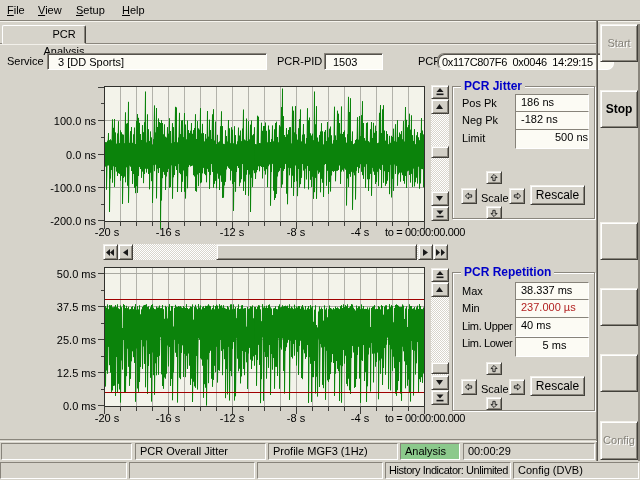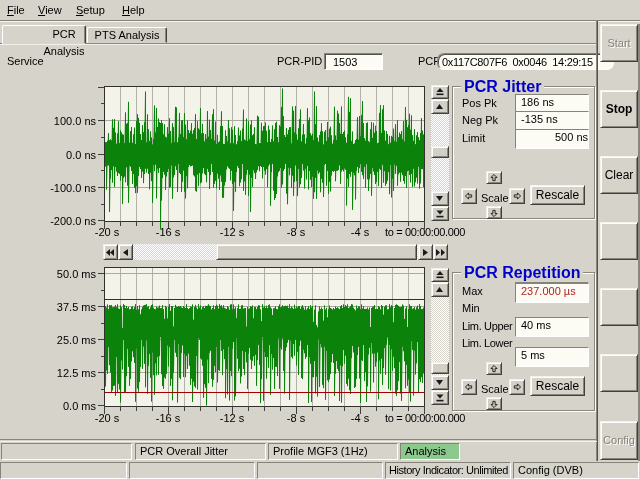--- a/index.html
+++ b/index.html
@@ -13,21 +13,21 @@
   border-color:#f4f2ec #42403a #42403a #f4f2ec;
   box-shadow:inset 1px 1px 0 #fff, inset -1px -1px 0 #8a867d;
   text-align:center; }
 .sbtn { position:absolute; background:#d2cfc6; border:1px solid;
   border-color:#f0eee8 #42403a #42403a #f0eee8;
   box-shadow:inset 1px 1px 0 #fff, inset -1px -1px 0 #8a867d;
   display:flex; align-items:center; justify-content:center; }
 .track { position:absolute; background:conic-gradient(#fff 25%, #d8d5cc 0 50%, #fff 0 75%, #d8d5cc 0) 0 0/2px 2px; }
 .gpanel { position:absolute; border:1px solid #8a867d; box-shadow:1px 1px 0 #fff, inset 1px 1px 0 #fff; }
 .gtitle { position:absolute; top:-8px; left:8px; background:#d6d3ca; padding:0 3px;
-  color:#0000c8; font-weight:bold; font-size:16px; line-height:15px; }
+  color:#0000c8; font-weight:bold; font-size:12px; line-height:15px; }
 .glabel { position:absolute; line-height:14px; }
 .gfield { position:absolute; left:62px; width:74px; height:20px; background:#fcfbf4;
   border:1px solid; border-color:#87837a #fff #fff #87837a;
   line-height:14px; padding-left:5px; }
 .spanel { position:absolute; height:17px; border:1px solid; border-color:#87837a #fff #fff #87837a;
   line-height:14px; padding-left:4px; background:#d6d3ca; white-space:nowrap; }
 .dis { color:#85827a; text-shadow:1px 1px 0 #fff; }
 .mi { position:absolute; top:4px; }
 .mi u { text-decoration:underline; }
 </style></head>
@@ -36,28 +36,26 @@
 
 <div class="mi" style="left:7px"><u>F</u>ile</div>
 <div class="mi" style="left:38px"><u>V</u>iew</div>
 <div class="mi" style="left:76px"><u>S</u>etup</div>
 <div class="mi" style="left:122px"><u>H</u>elp</div>
 <div class="abs" style="left:0;top:20px;width:640px;height:1px;background:#87837a"></div>
 <div class="abs" style="left:0;top:21px;width:640px;height:1px;background:#f6f4ee"></div>
 
 <div class="abs" style="left:0;top:43px;width:597px;height:1px;background:#8a867d"></div>
 <div class="abs" style="left:0;top:44px;width:597px;height:1px;background:#f2f0ea"></div>
-<div class="abs" style="left:87px;top:27px;width:80px;height:16px;background:#d2cfc6;
-  border:1px solid; border-color:#fff #42403a #d6d3ca #fff; box-shadow:inset -1px 0 0 #8a867d;
-  border-radius:2px 2px 0 0; text-align:center; line-height:15px;">PTS Analysis</div>
 <div class="abs" style="left:2px;top:25px;width:84px;height:19px;background:#d6d3ca;
   border:1px solid; border-color:#fff #42403a #d6d3ca #fff; box-shadow:inset -1px 0 0 #8a867d;
   border-radius:2px 2px 0 0; text-align:center; line-height:17px;padding-left:40px;">PCR Analysis</div>
 
 <div class="abs" style="left:7px;top:55px;">Service</div>
+<div class="field" style="left:47px;top:53px;width:220px;height:17px;">3 [DD Sports]</div>
 <div class="abs" style="left:277px;top:55px;">PCR-PID</div>
 <div class="field" style="left:324px;top:53px;width:59px;height:17px;padding-left:8px;">1503</div>
 <div class="abs" style="left:393px;top:55px;padding-left:25px;">PCR(to)</div>
 <div class="field" style="left:437px;top:53px;width:177px;height:17px;padding-left:4px;letter-spacing:-0.3px;border-radius:7px;">0x117C807F6&nbsp; 0x0046&nbsp; 14:29:15</div>
 
 <svg class="chart" style="left:0;top:78px" width="480" height="166">
 <rect x="104.5" y="8.5" width="320" height="135" fill="#f3f3ea" stroke="none"></rect>
 <line x1="120.5" y1="9" x2="120.5" y2="143" stroke="#b2b2aa" stroke-width="1"></line>
 <line x1="136.5" y1="9" x2="136.5" y2="143" stroke="#b2b2aa" stroke-width="1"></line>
 <line x1="152.5" y1="9" x2="152.5" y2="143" stroke="#b2b2aa" stroke-width="1"></line>
@@ -278,21 +276,21 @@
         <path d="M0.5,0.4 L7.5,0.4 L4,4.4 Z" fill="#1a1a1a"></path>
         <rect x="0.5" y="5.8" width="7" height="1.6" fill="#1a1a1a"></rect>
       </svg>
     </div>
 
 <div class="gpanel" style="left:452px;top:86px;width:143px;height:133px;">
  <div class="gtitle">PCR Jitter</div>
  <div class="glabel" style="left:9px;top:9px;">Pos Pk</div>
  <div class="gfield" style="top:7px;">186 ns</div>
  <div class="glabel" style="left:9px;top:26px;">Neg Pk</div>
- <div class="gfield" style="top:24px;">-135 ns</div>
+ <div class="gfield" style="top:24px;">-182 ns</div>
  <div class="glabel" style="left:9px;top:44px;">Limit</div>
  <div class="gfield" style="top:42px;text-align:right;">500 ns</div>
  <div class="sbtn" style="left:33px;top:84px;width:16px;height:13px;">
         <svg width="8" height="8" viewBox="0 0 9 9" style="transform:rotate(0deg)">
           <path d="M4.5,0.5 L8,4 L5.8,4 L5.8,7.5 L3.2,7.5 L3.2,4 L1,4 Z" fill="#c8c5bc" stroke="#1a1a1a" stroke-width="1"></path>
         </svg>
       </div>
  <div class="sbtn" style="left:8px;top:101px;width:16px;height:16px;">
         <svg width="8" height="8" viewBox="0 0 9 9" style="transform:rotate(-90deg)">
           <path d="M4.5,0.5 L8,4 L5.8,4 L5.8,7.5 L3.2,7.5 L3.2,4 L1,4 Z" fill="#c8c5bc" stroke="#1a1a1a" stroke-width="1"></path>
@@ -310,25 +308,25 @@
         </svg>
       </div>
  <div class="btn" style="left:77px;top:98px;width:55px;height:20px;line-height:18px;font-size:12px;">Rescale</div>
 </div>
 
 <div class="gpanel" style="left:452px;top:272px;width:143px;height:139px;">
  <div class="gtitle">PCR Repetition</div>
  <div class="glabel" style="left:9px;top:11px;">Max</div>
  <div class="gfield" style="top:9px;">38.337 ms</div>
  <div class="glabel" style="left:9px;top:28px;">Min</div>
- <div class="gfield" style="top:10px;color:#b22222;">237.000 µs</div>
+ <div class="gfield" style="top:26px;color:#b22222;">237.000 µs</div>
  <div class="glabel" style="left:9px;top:46px;letter-spacing:-0.35px;">Lim. Upper</div>
  <div class="gfield" style="top:44px;">40 ms</div>
  <div class="glabel" style="left:9px;top:63px;letter-spacing:-0.35px;">Lim. Lower</div>
- <div class="gfield" style="top:74px;">5 ms</div>
+ <div class="gfield" style="top:64px;text-align:center;">5 ms</div>
  <div class="sbtn" style="left:33px;top:89px;width:16px;height:13px;">
         <svg width="8" height="8" viewBox="0 0 9 9" style="transform:rotate(0deg)">
           <path d="M4.5,0.5 L8,4 L5.8,4 L5.8,7.5 L3.2,7.5 L3.2,4 L1,4 Z" fill="#c8c5bc" stroke="#1a1a1a" stroke-width="1"></path>
         </svg>
       </div>
  <div class="sbtn" style="left:8px;top:106px;width:16px;height:16px;">
         <svg width="8" height="8" viewBox="0 0 9 9" style="transform:rotate(-90deg)">
           <path d="M4.5,0.5 L8,4 L5.8,4 L5.8,7.5 L3.2,7.5 L3.2,4 L1,4 Z" fill="#c8c5bc" stroke="#1a1a1a" stroke-width="1"></path>
         </svg>
       </div>
@@ -343,31 +341,31 @@
           <path d="M4.5,0.5 L8,4 L5.8,4 L5.8,7.5 L3.2,7.5 L3.2,4 L1,4 Z" fill="#c8c5bc" stroke="#1a1a1a" stroke-width="1"></path>
         </svg>
       </div>
  <div class="btn" style="left:77px;top:103px;width:55px;height:20px;line-height:18px;font-size:12px;">Rescale</div>
 </div>
 
 <div class="abs" style="left:596px;top:21px;width:1px;height:440px;background:#8a867d"></div>
 <div class="abs" style="left:597px;top:21px;width:1px;height:440px;background:#55524c"></div>
 <div class="btn dis" style="left:600px;top:24px;width:38px;height:38px;line-height:36px;">Start</div>
 <div class="btn" style="left:600px;top:90px;width:38px;height:38px;line-height:36px;font-weight:bold;font-size:12px;">Stop</div>
-<div class="btn" style="left:600px;top:156px;width:38px;height:38px;line-height:36px;font-size:12px;">Clear</div>
 <div class="btn" style="left:600px;top:222px;width:38px;height:38px;"></div>
 <div class="btn" style="left:600px;top:288px;width:38px;height:38px;"></div>
 <div class="btn" style="left:600px;top:354px;width:38px;height:38px;"></div>
 <div class="btn dis" style="left:600px;top:421px;width:38px;height:39px;line-height:37px;">Config</div>
 <div class="abs" style="left:638px;top:24px;width:2px;height:437px;background:#8a867d"></div>
 
 <div class="abs" style="left:0;top:439px;width:597px;height:1px;background:#8a867d"></div>
 <div class="abs" style="left:0;top:441px;width:597px;height:1px;background:#f4f2ec"></div>
 <div class="spanel" style="left:1px;top:443px;width:131px;"></div>
 <div class="spanel" style="left:135px;top:443px;width:131px;">PCR Overall Jitter</div>
 <div class="spanel" style="left:268px;top:443px;width:130px;">Profile MGF3 (1Hz)</div>
 <div class="spanel" style="left:400px;top:443px;width:60px;background:#8cc98c;">Analysis</div>
+<div class="spanel" style="left:463px;top:443px;width:132px;">00:00:29</div>
 <div class="spanel" style="left:0px;top:462px;width:127px;"></div>
 <div class="spanel" style="left:129px;top:462px;width:126px;"></div>
 <div class="spanel" style="left:257px;top:462px;width:126px;"></div>
 <div class="spanel" style="left:513px;top:462px;width:126px;">Config (DVB)</div>
 <div class="spanel" style="left:385px;top:462px;width:126px;letter-spacing:-0.45px;padding-left:3px;">History Indicator: Unlimited</div>
 
 </div>
 </body></html>

